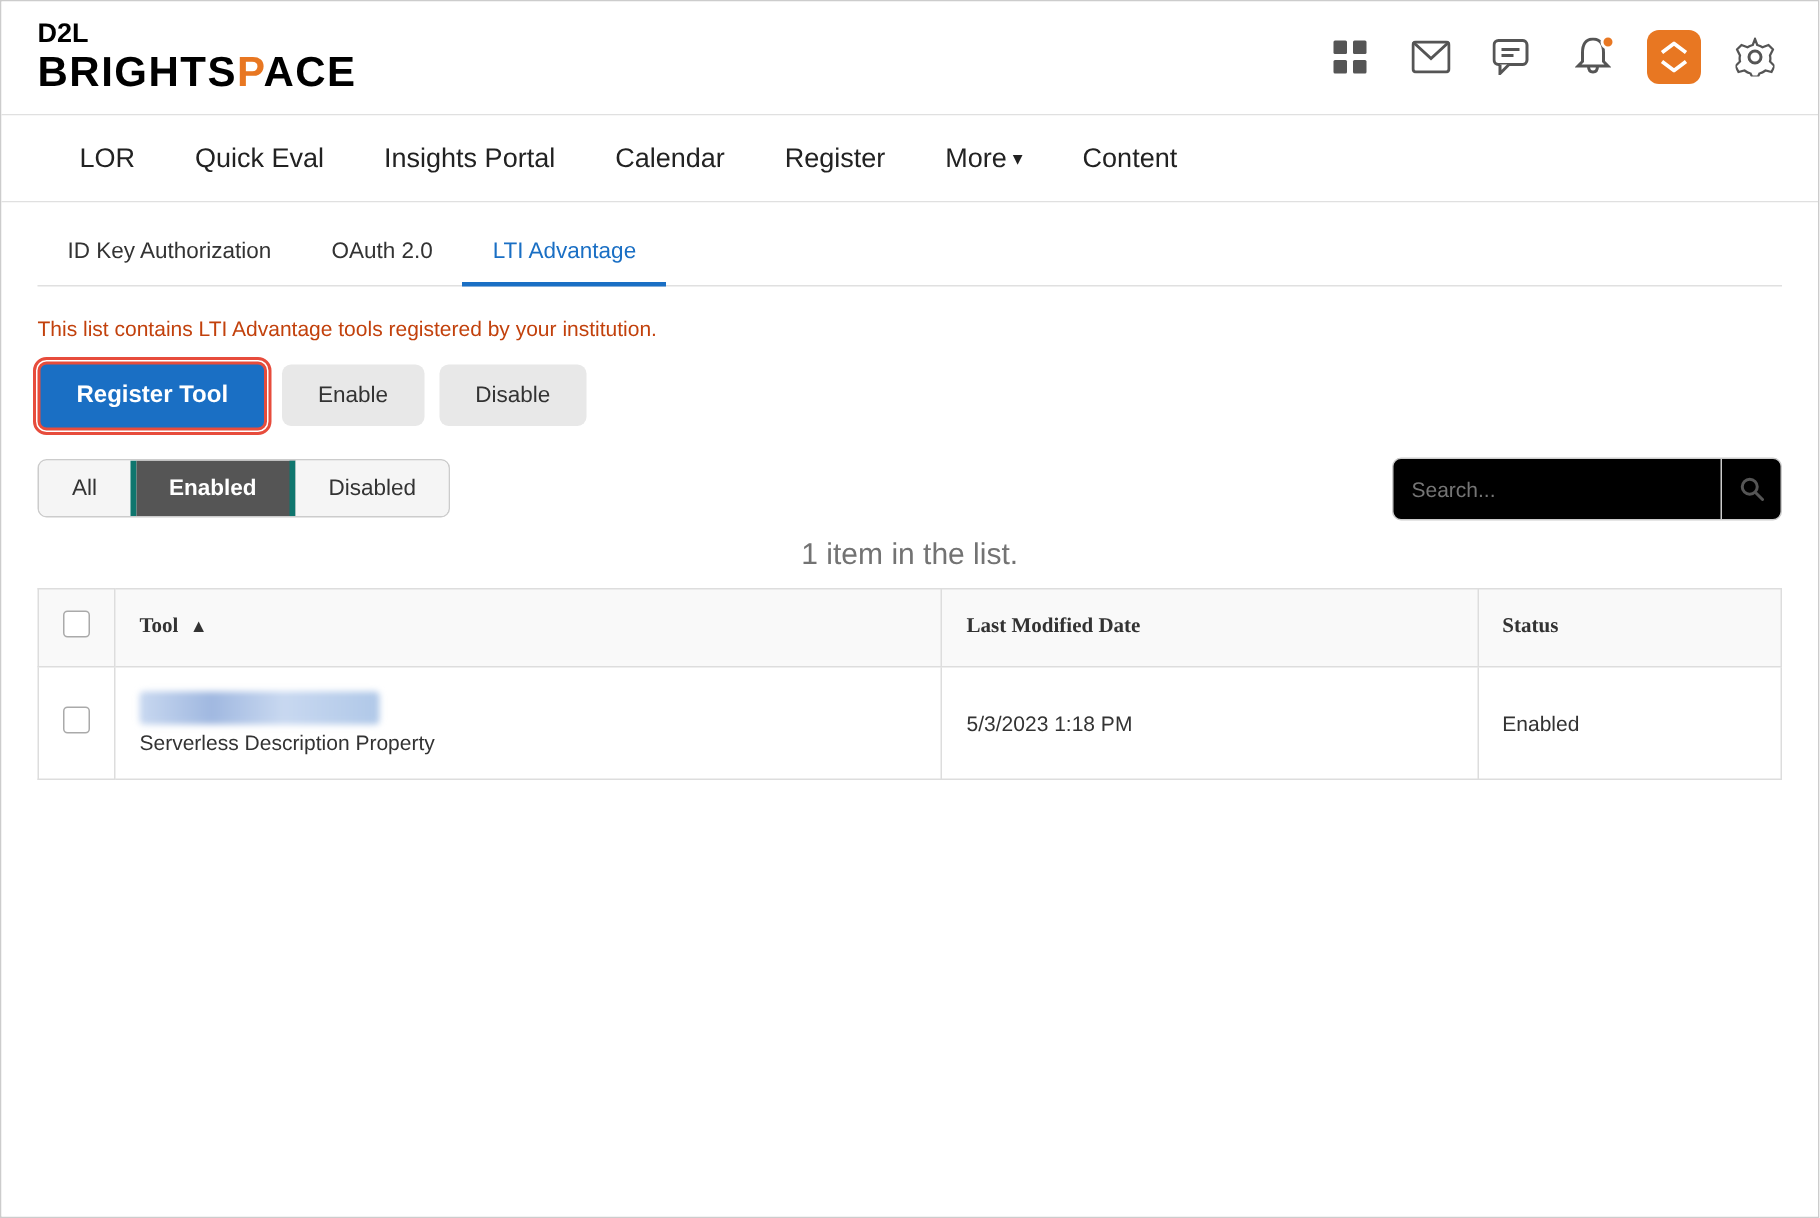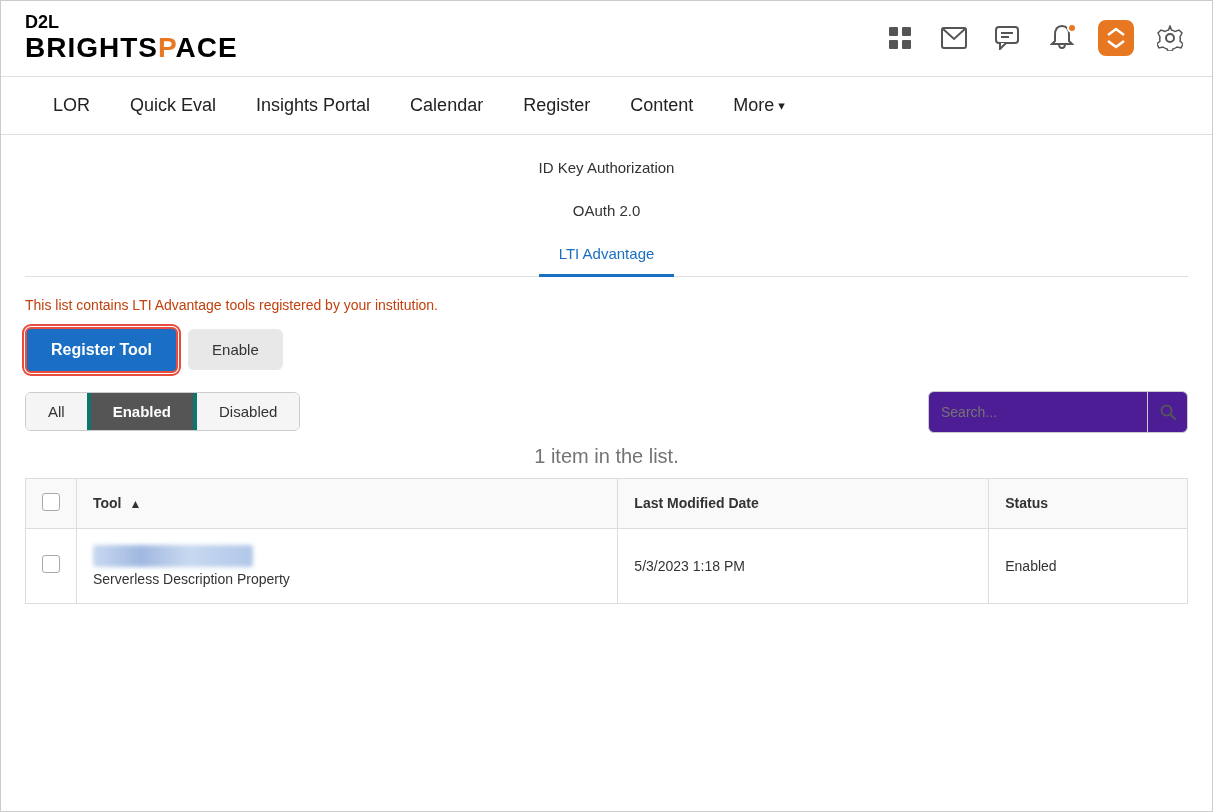--- a/index.html
+++ b/index.html
@@ -94,21 +94,20 @@
       background: #fff;
     }
 
     
     .tabs-row {
       display: flex;
       align-items: center;
       gap: 0;
       border-bottom: 1px solid #e0e0e0;
       padding-top: 12px;
-      flex-direction: column;
     }
     .tab {
       padding: 12px 20px;
       font-size: 15px;
       color: #333;
       cursor: pointer;
       border-bottom: 3px solid transparent;
       margin-bottom: -1px;
     }
     .tab.active {
@@ -183,21 +182,21 @@
       font-weight: bold;
     }
 
     
     .search-box {
       display: flex;
       align-items: center;
       border: 1px solid #ccc;
       border-radius: 6px;
       overflow: hidden;
-      background: #4c1d95;
+      background: #000000;
       width: 260px;
       height: 42px;
     }
     .search-input {
       flex: 1;
       border: none;
       outline: none;
       padding: 0 12px;
       font-size: 14px;
       color: #999;
@@ -232,20 +231,21 @@
       border: 1px solid #ddd;
     }
     .table th {
       background: #f9f9f9;
       padding: 14px 16px;
       text-align: left;
       font-size: 14px;
       font-weight: 600;
       color: #333;
       border: 1px solid #ddd;
+      font-family: Liberation Serif, serif;
     }
     .table td {
       padding: 16px;
       font-size: 14px;
       color: #333;
       border: 1px solid #ddd;
       vertical-align: middle;
     }
     .table td.status-enabled {
       color: #333;
@@ -344,40 +344,41 @@
       </div>
     </div>
   </div>
 
   <div class="nav-bar">
     <a class="nav-item">LOR</a>
     <a class="nav-item">Quick Eval</a>
     <a class="nav-item">Insights Portal</a>
     <a class="nav-item">Calendar</a>
     <a class="nav-item">Register</a>
-    <a class="nav-item">Content</a>
     <a class="nav-item more">
       <span>More</span>
       <span style="font-size:13px;">▾</span>
     </a>
+    <a class="nav-item">Content</a>
   </div>
 
   <div class="main-content">
 
     <div class="tabs-row">
       <div class="tab">ID Key Authorization</div>
       <div class="tab">OAuth 2.0</div>
       <div class="tab active">LTI Advantage</div>
     </div>
 
     <p class="description-text">This list contains LTI Advantage tools registered by your institution.</p>
 
     <div class="buttons-row">
       <button class="btn-register">Register Tool</button>
       <button class="btn-secondary">Enable</button>
+      <button class="btn-secondary">Disable</button>
     </div>
 
     <div class="filter-row">
       <div class="filter-tabs">
         <button class="filter-tab">All</button>
         <button class="filter-tab active">Enabled</button>
         <button class="filter-tab">Disabled</button>
       </div>
       <div class="search-box">
         <input class="search-input" type="text" placeholder="Search..." style="">

